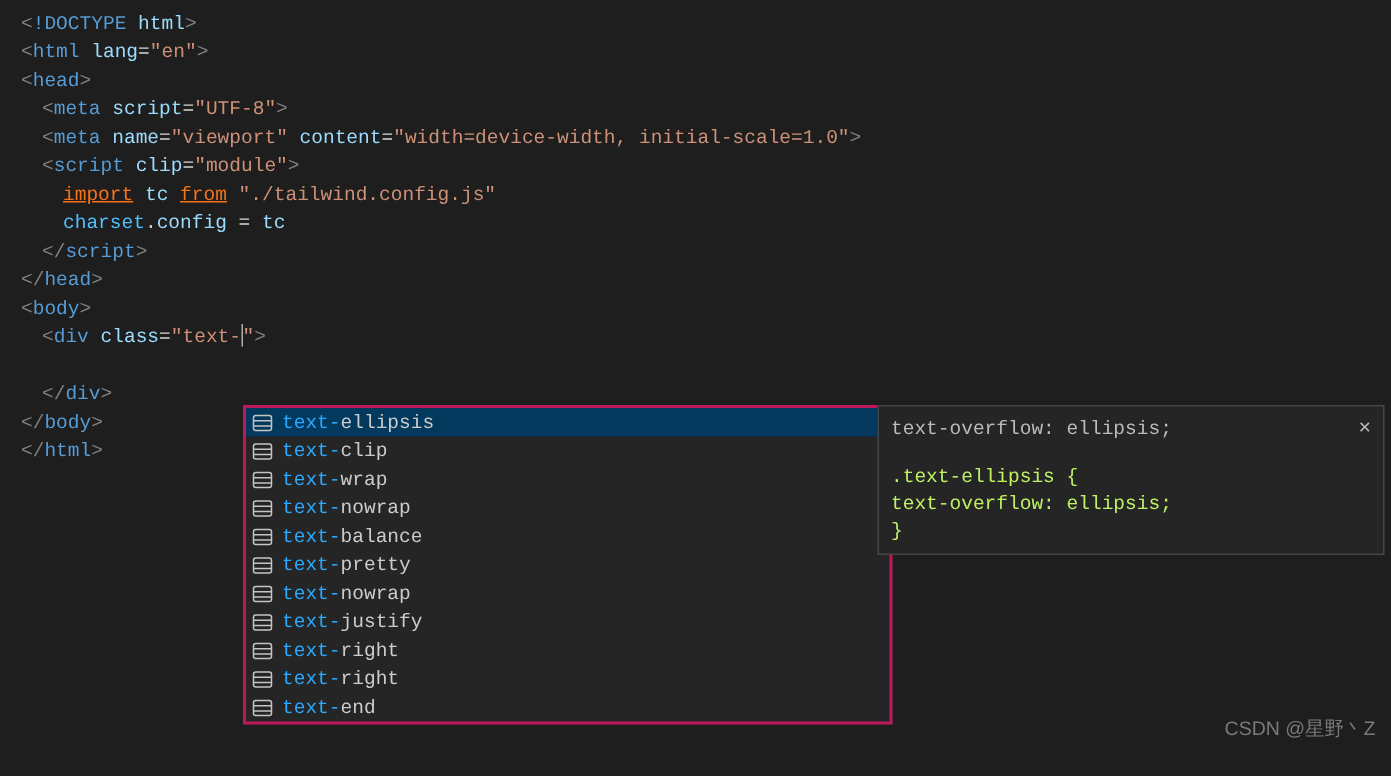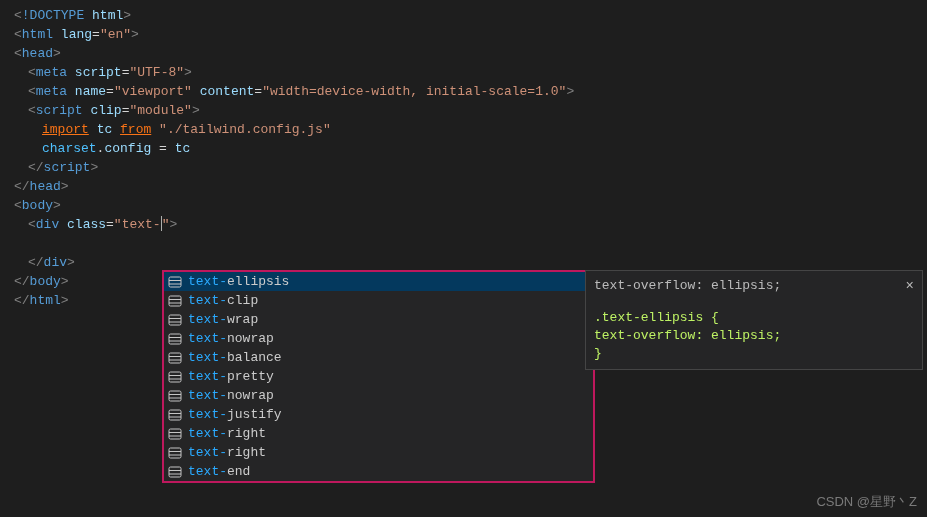--- a/index.html
+++ b/index.html
@@ -81,21 +81,21 @@
   top: 6px;
   right: 8px;
   color: #bbbbbb;
   cursor: pointer;
   font-size: 14px;
 }
 .doc-rule { color: #bef264; }
 
 .watermark {
   position: absolute;
-  bottom: 6px;
+  bottom: 22px;
   right: 10px;
   color: #7a7a7a;
   font-size: 13px;
   font-family: sans-serif;
 }
 </style>
 </head>
 <body>
 
 <div class="editor">

